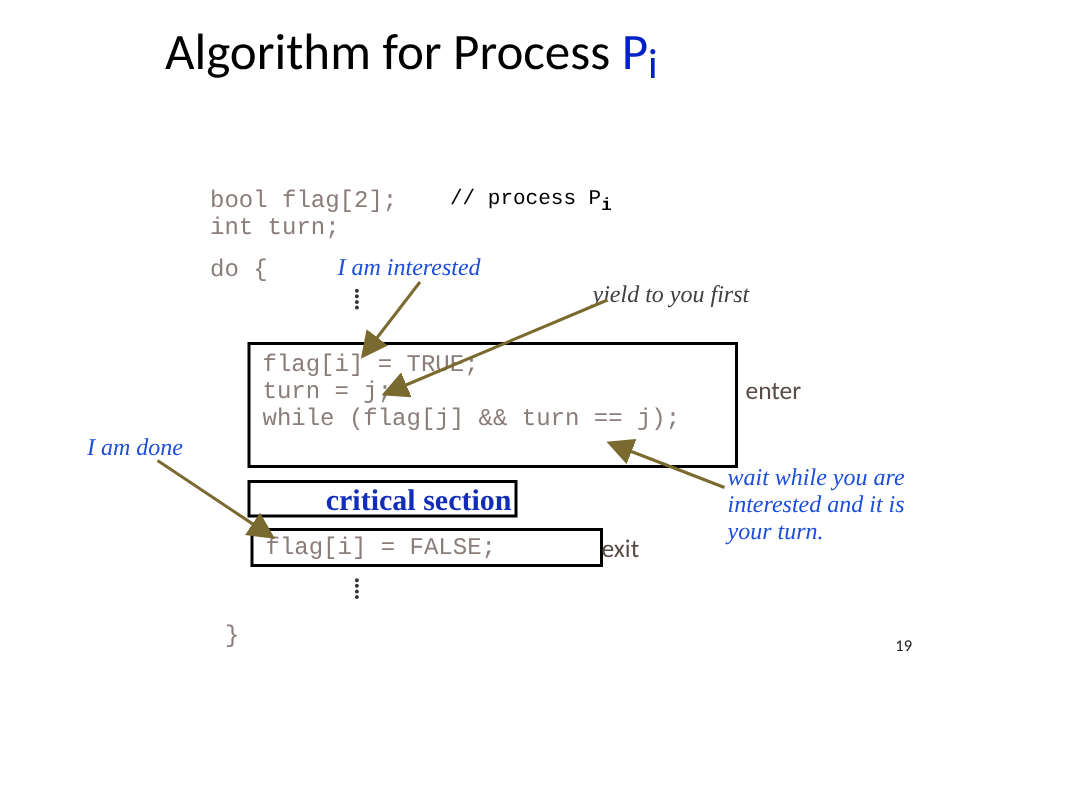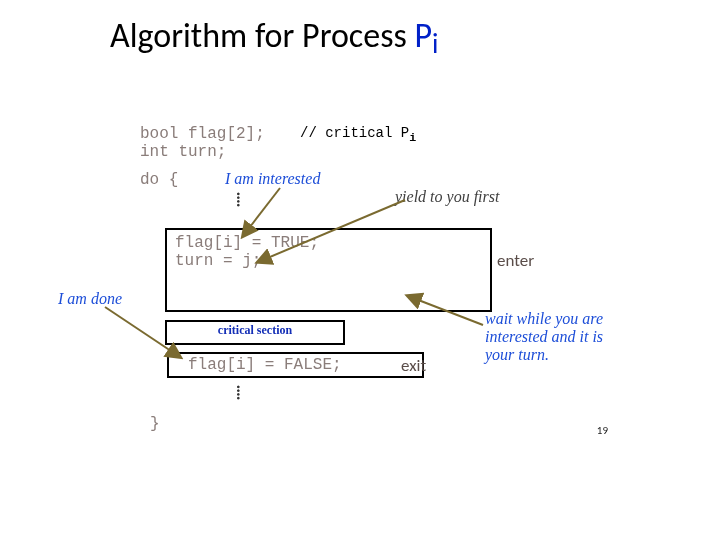--- a/index.html
+++ b/index.html
@@ -4,53 +4,54 @@
 <style>
   html,body{margin:0;padding:0;font-family:Calibri,Arial,sans-serif;background:#fff}
   body{width:720px;height:540px;position:relative}
   .title{position:absolute;left:110px;top:15px;font-size:34px;color:#000}
   .title .sub{font-size:28px;color:#0020c8;position:relative;top:6px}
   .title .p{color:#0020c8}
   .code{position:absolute;font-family:Liberation Mono, monospace;font-size:16px;color:#8a7d7a}
   .anno{position:absolute;font-style:italic;font-family:Georgia,serif;font-size:16px;color:#1d4ed8}
   .label{position:absolute;font-weight:normal;color:#5a4d49;font-size:17px}
   .box{position:absolute;border:2.5px solid #000;background:#fff}
-  .cs{font-family:Georgia,serif;font-weight:bold;color:#132eb6;font-size:12px;text-align:center}
+  .cs{font-family:Georgia,serif;font-weight:bold;color:#132eb6;font-size:20px;text-align:right}
   .dots{position:absolute;font-weight:bold;color:#333;font-size:14px;line-height:6px;writing-mode:vertical-rl}
   .comment{position:absolute;font-family:"Courier New",monospace;font-size:14px;color:#000}
   .pagenum{position:absolute;right:112px;bottom:103px;font-size:11px;color:#222}
   svg.arrows{position:absolute;left:0;top:0;pointer-events:none}
 </style>
 </head>
 <body>
 
 <div class="title">
   <span>Algorithm for Process </span><span class="p">P</span><span class="sub">i</span>
 </div>
 
 <div class="code" style="left:140px;top:125px">bool flag[2];</div>
 <div class="code" style="left:140px;top:143px">int  turn;</div>
 
 <div class="comment" style="left:300px;top:125px">
-  <span>// critical P</span><b><sub>i</sub></b>
+  <span>// process P</span><b><sub>i</sub></b>
 </div>
 
 <div class="code" style="left:140px;top:171px">do {</div>
 
 <div class="dots" style="left:235px;top:192px">····</div>
 
 <div class="box" style="left:165px;top:228px;width:307px;height:72px;padding:4px 8px;">
   <div class="code" style="position:static">flag[i] = TRUE;</div>
   <div class="code" style="position:static">turn = j;</div>
+  <div class="code" style="position:static">while (flag[j] &amp;&amp; turn == j);</div>
 </div>
 <div class="label" style="left:497px;top:250px">enter</div>
 
 <div class="box cs" style="left:165px;top:320px;width:172px;height:19px;padding:1px 2px">critical section</div>
 
-<div class="box" style="left:167px;top:352px;width:215px;height:18px;padding:2px 19px">
+<div class="box" style="left:167px;top:352px;width:215px;height:18px;padding:2px 8px">
   <div class="code" style="position:static">flag[i] = FALSE;</div>
 </div>
 <div class="label" style="left:401px;top:355px">exit</div>
 
 <div class="dots" style="left:235px;top:385px">····</div>
 
 <div class="code" style="left:150px;top:415px">}</div>
 
 <div class="anno" style="left:225px;top:170px">I am interested</div>
 <div class="anno" style="left:395px;top:188px;color:#404040">yield to you first</div>

